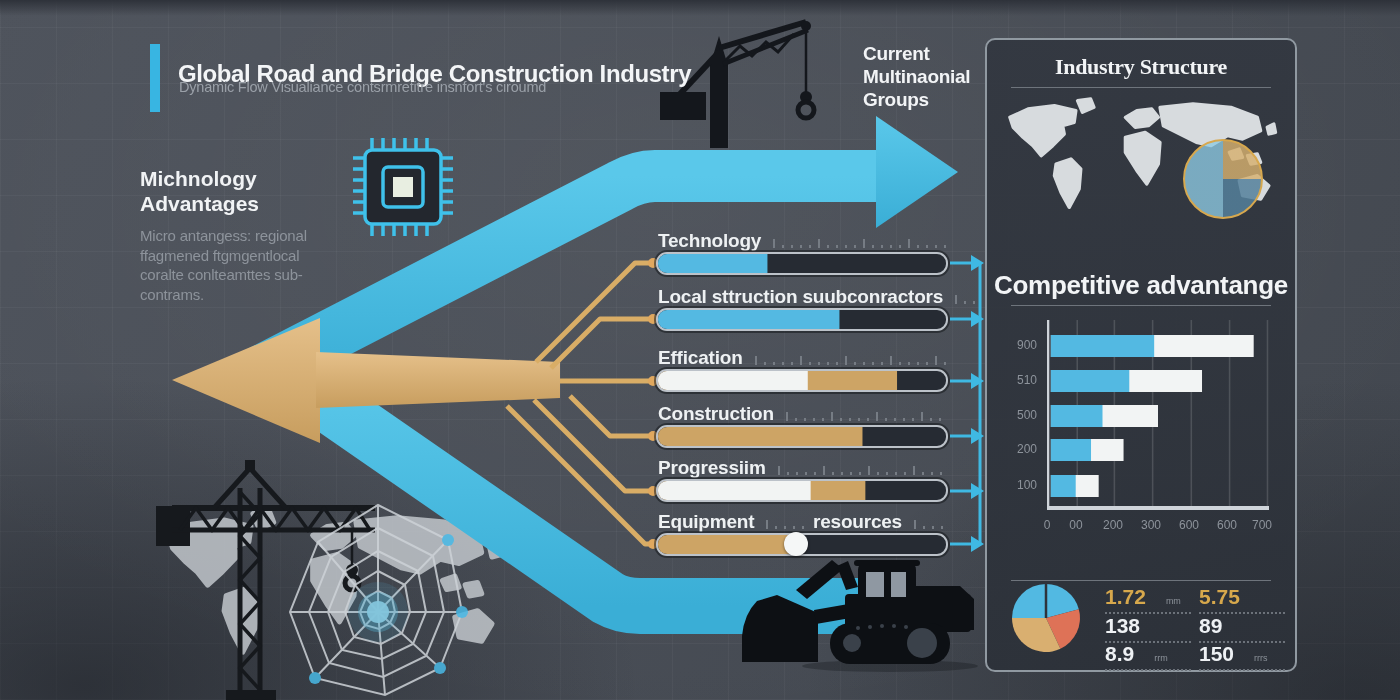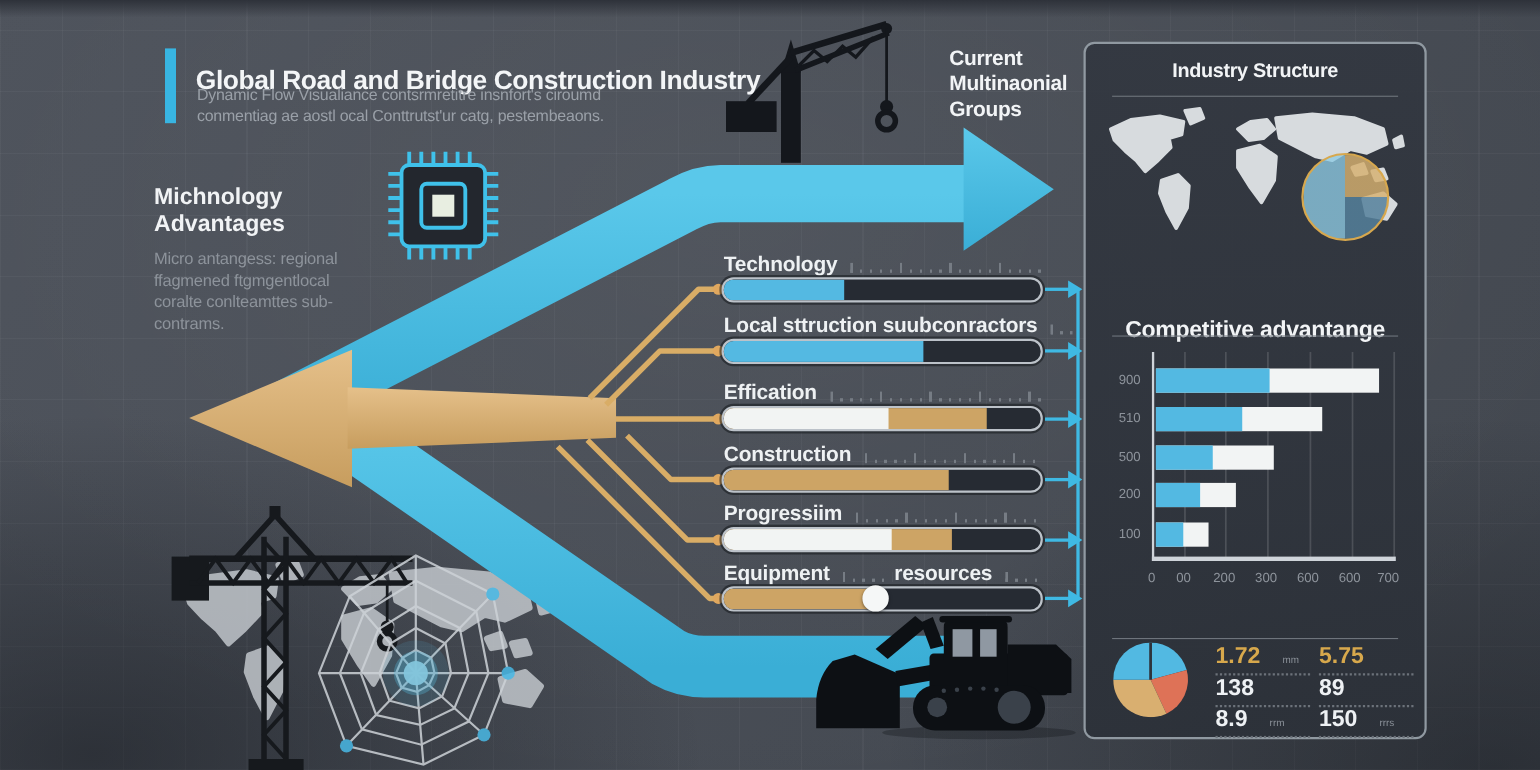--- a/index.html
+++ b/index.html
@@ -42,23 +42,23 @@
      box-shadow:0 0 0 2px rgba(20,23,28,.55);}
   .track svg{width:100%;height:100%;}
   .f-blue{fill:#54b9e2;} .f-white{fill:#f2f4f3;} .f-tan{fill:#cda465;}
   .knob{position:absolute;width:24px;height:24px;border-radius:50%;background:#f5f7f7;
      box-shadow:0 1px 3px rgba(0,0,0,.5);}
 
   
   .panel{left:985px;top:38px;width:312px;height:634px;border:2px solid #9099a1;border-radius:10px;
      background:linear-gradient(rgba(50,55,64,.93), rgba(44,49,57,.93));box-sizing:border-box;}
   .panel h2{margin:0;text-align:center;color:#f2f4f6;font-weight:bold;}
-  .p-title{position:absolute;left:0;right:0;top:14px;font-size:18px;letter-spacing:-.3px;}
+  .p-title{position:absolute;left:0;right:0;top:14px;font-size:22px;letter-spacing:-.3px;font-family:Liberation Serif, serif;}
   .divider{position:absolute;left:24px;right:24px;height:1px;background:#6e747c;}
-  .comp-title{position:absolute;left:0;right:0;top:248px;font-size:21px;letter-spacing:-.3px;}
+  .comp-title{position:absolute;left:0;right:0;top:230px;font-size:26px;letter-spacing:-.3px;}
   .mkt-title{position:absolute;left:0;right:0;top:508px;font-size:22px;letter-spacing:-.3px;}
   .ylab{position:absolute;width:40px;text-align:right;color:#8d939b;font-size:12px;}
   .xlab{position:absolute;width:30px;text-align:center;color:#8d939b;font-size:12px;}
   .stat{position:absolute;width:86px;color:#eef1f4;font-size:21px;font-weight:bold;
      border-bottom:2px dotted #6c727a;padding-bottom:3px;white-space:nowrap;}
   .stat .sfx{font-size:9px;color:#8b9199;font-weight:normal;margin-left:20px;}
   .stat.gold{color:#d7a84c;}
   .overlay-pie{position:absolute;left:196px;top:99px;width:80px;height:80px;border-radius:50%;
      border:2.5px solid #d7a84e;box-sizing:border-box;
      background:conic-gradient(from 0deg, rgba(214,176,111,.82) 0 90deg, rgba(84,128,155,.85) 90deg 180deg, rgba(142,203,228,.78) 180deg 360deg);}
@@ -227,21 +227,20 @@
       <polygon points="971,483 984,491 971,499"></polygon>
         <polygon points="971,536 984,544 971,552"></polygon>
     </g>
   </g>
 </svg>
 
 <div class="abs z2 accent-bar"></div>
 <h1 class="abs z2 main-title">Global Road and Bridge Construction Industry</h1>
 <div class="abs z2 subtitle">
   <div>Dynamic Flow Visualiance contsrmretitre insnfort's ciroumd</div>
-  <div>conmentiag ae aostl ocal Conttrutst'ur catg, pestembeaons.</div>
 </div>
 
 <div class="abs z2 mich-head">
   <div>Michnology</div>
   <div>Advantages</div>
 </div>
 <div class="abs z2 mich-body">
   <div>Micro antangess: regional</div>
   <div>ffagmened ftgmgentlocal</div>
   <div>coralte conlteamttes sub-</div>

